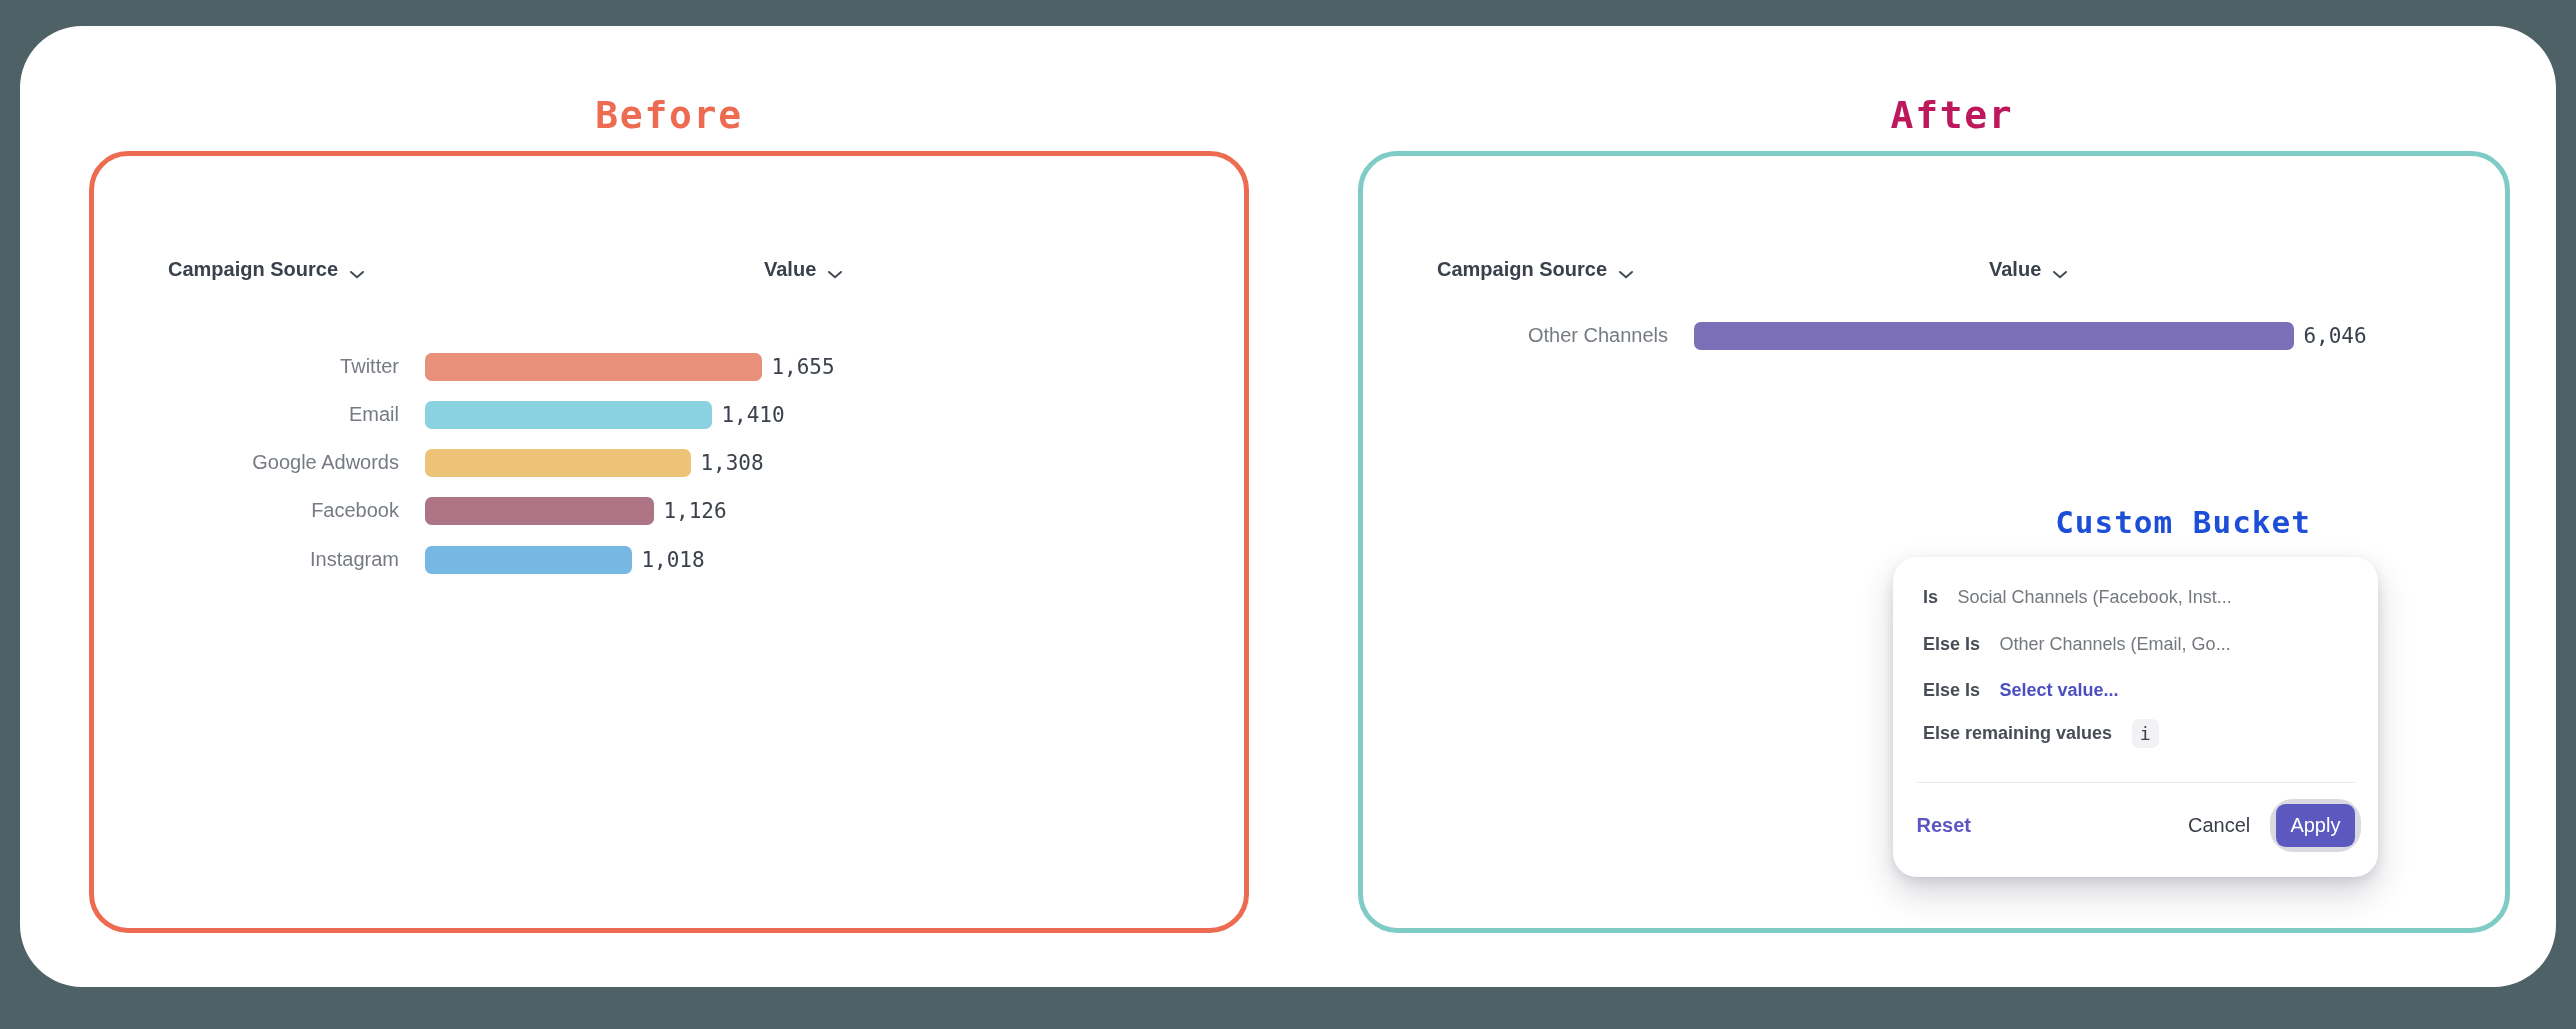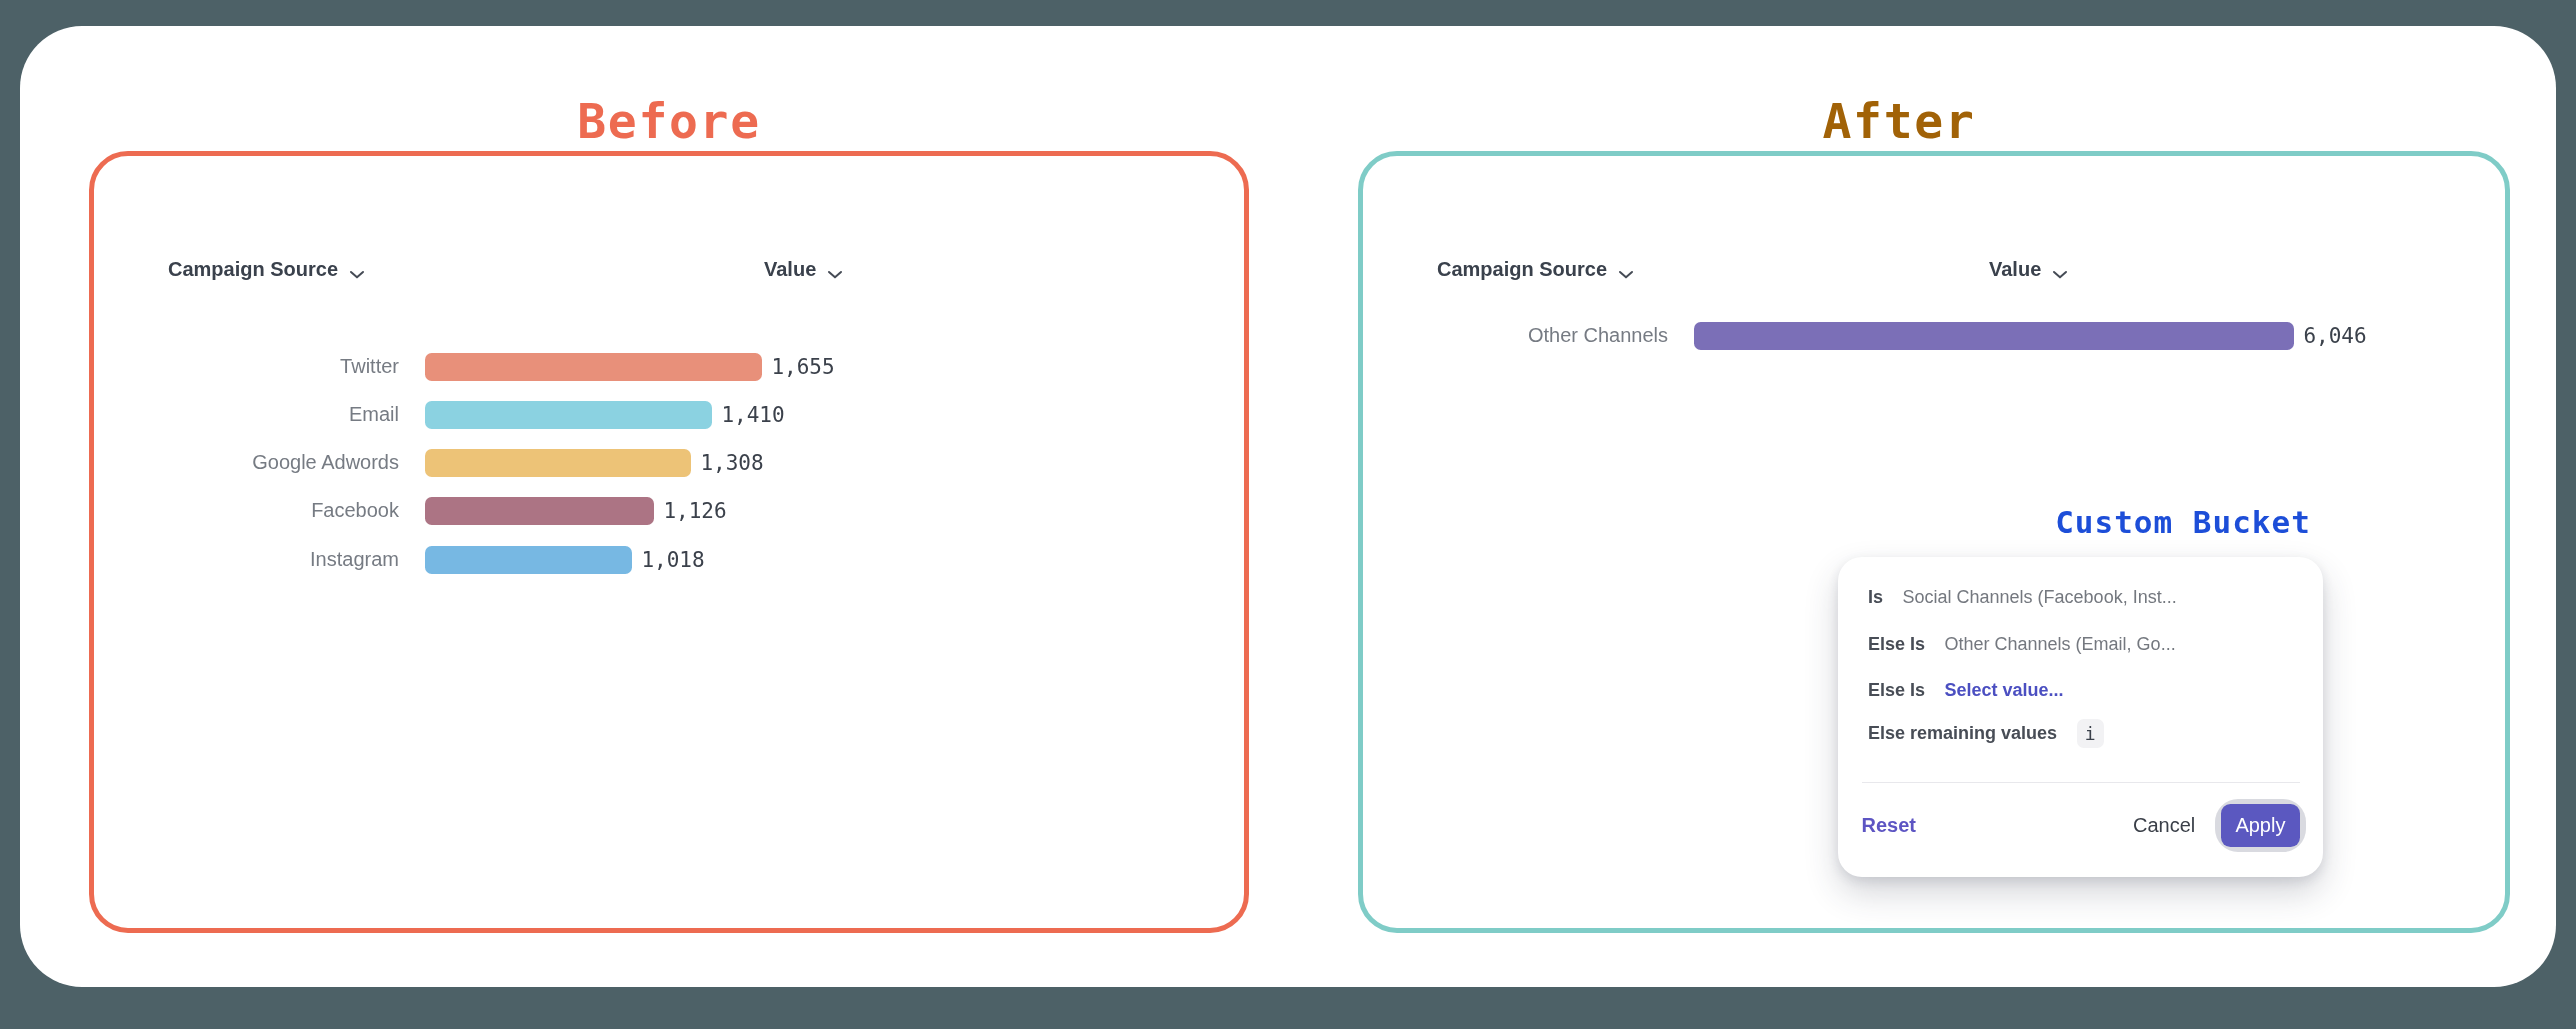--- a/index.html
+++ b/index.html
@@ -1,41 +1,41 @@
 <!DOCTYPE html>
 <html style="font-size:10.7px"><head>
 <meta charset="utf-8">
 <style>
   html,body{margin:0;padding:0;background:#4d6167;}
   .stage{position:relative;width:2576px;height:1029px;background:#4d6167;overflow:hidden;
          font-family:"Liberation Sans",sans-serif;}
   .card{position:absolute;left:20px;top:25.5px;width:2536px;height:961px;background:#ffffff;border-radius:62px;}
 
   .section-title{position:absolute;transform:translateX(-50%);white-space:nowrap;
-    font-family:"DejaVu Sans Mono",monospace;font-weight:bold;font-size:48px;letter-spacing:1.7px;}
+    font-family:"DejaVu Sans Mono",monospace;font-weight:bold;font-size:38px;letter-spacing:1.7px;}
   .title-before{left:649px;top:67px;color:#ed6b51;}
-  .title-after{left:1879px;top:67px;color:#a16207;text-align:center;}
+  .title-after{left:1932px;top:67px;color:#be185d;text-align:center;}
 
   .panel{position:absolute;top:125px;height:782px;box-sizing:border-box;border:5.4px solid;border-radius:39px;background:#fff;}
   .panel-before{left:69px;width:1160px;border-color:#ed6b51;}
   .panel-after{left:1338px;width:1152px;border-color:#7fccc7;}
 
   .th{position:absolute;top:96px;height:29.5px;display:flex;align-items:flex-end;gap:10.7px;cursor:pointer;}
   .th-label{font-size:20px;font-weight:700;color:#3a414c;white-space:nowrap;}
   .chev{display:inline-block;}
 
   .row{position:absolute;left:0;height:28px;display:flex;align-items:center;white-space:nowrap;}
   .row-label{width:305px;text-align:right;font-size:20px;color:#767b83;}
   .bar{height:28px;border-radius:6.7px;margin-left:26px;flex:none;}
   .row-value{margin-left:9.4px;font-family:"DejaVu Sans Mono",monospace;font-size:21px;color:#3b414b;}
 
   .bucket-title{position:absolute;left:2163px;top:478px;transform:translateX(-50%);white-space:nowrap;
     font-family:"DejaVu Sans Mono",monospace;font-weight:bold;font-size:31px;letter-spacing:1px;color:#1d4ed8;z-index:6;}
 
-  .popup{position:absolute;left:1818px;top:531px;width:485px;height:320px;background:#ffffff;border-radius:24px;
+  .popup{position:absolute;left:1873px;top:531px;width:485px;height:320px;background:#ffffff;border-radius:24px;
     box-shadow:0 16px 34px rgba(45,50,70,.20),0 4px 10.7px rgba(45,50,70,.12);z-index:5;}
   .popup-row{position:absolute;left:30px;display:flex;align-items:center;gap:19.5px;height:29.5px;white-space:nowrap;}
   .popup-row.r0{top:26px;}
   .popup-row.r1{top:73px;}
   .popup-row.r2{top:119px;}
   .popup-row.r3{top:162px;}
   .cond{font-size:18px;font-weight:700;color:#484d56;}
   .cond-value{font-size:18px;color:#74787f;cursor:pointer;}
   .cond-value.link{color:#4b4fc1;font-weight:700;}
   .info-chip{width:27px;height:29.5px;border-radius:6.7px;background:#f2f2f4;display:flex;align-items:center;justify-content:center;

